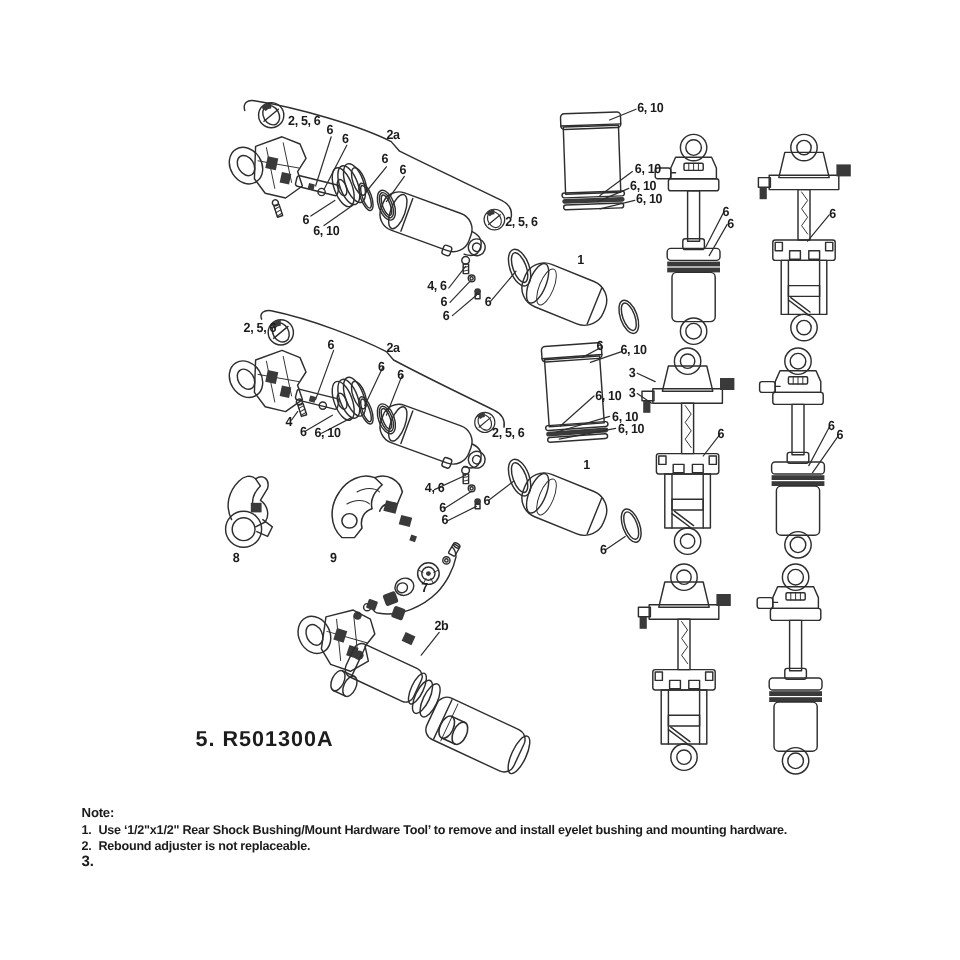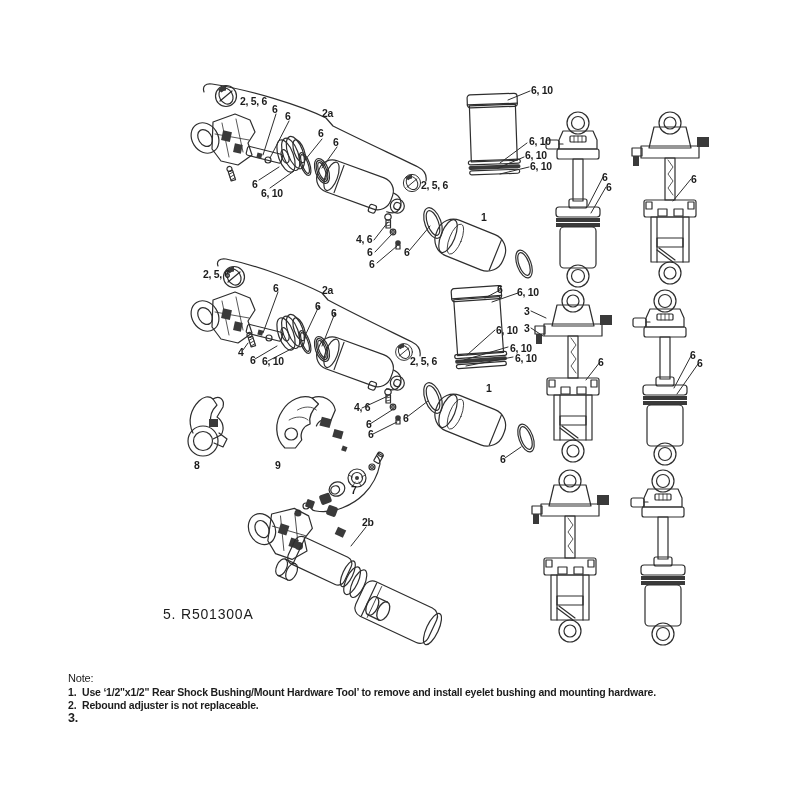--- a/index.html
+++ b/index.html
@@ -5,23 +5,23 @@
   html,body{margin:0;padding:0;background:#fff;}
   #canvas{position:relative;width:800px;height:800px;background:#ffffff;overflow:hidden;
           font-family:"Liberation Sans",sans-serif;color:#1c1c1c;}
   #art{position:absolute;left:0;top:0;}
   svg *{stroke:#2e2e2e;fill:none;stroke-width:1.2;stroke-linejoin:round;stroke-linecap:round;}
   .dk{fill:#3a3a3a;stroke:none;}
   .ld{stroke-width:1;}
   .thin{stroke-width:0.8;}
   .callout{position:absolute;font-weight:bold;font-size:11px;letter-spacing:-0.3px;
            white-space:nowrap;transform:scaleX(0.95);transform-origin:left top;color:#1c1c1c;}
-  #part-ref{position:absolute;left:163px;top:606px;font-size:14px;letter-spacing:0.8px;color:#1c1c1c;}
+  #part-ref{position:absolute;left:163px;top:606px;font-size:18px;letter-spacing:0.8px;color:#1c1c1c;font-weight:bold;}
   #notes{position:absolute;left:68px;top:672px;width:690px;}
-  .note-heading{font-weight:normal;font-size:11px;margin-bottom:2px;letter-spacing:-0.2px;}
+  .note-heading{font-weight:bold;font-size:11px;margin-bottom:2px;letter-spacing:-0.2px;}
   .note-item{display:flex;font-size:10.5px;font-weight:bold;letter-spacing:-0.2px;line-height:12.5px;}
   .note-item .num{width:14px;flex:0 0 auto;}
   .note-item.caps{font-size:12.5px;line-height:14px;}
   .note-item.caps .num{width:12px;}
 </style>
 </head>
 <body>
 
 <div id="canvas">
 

